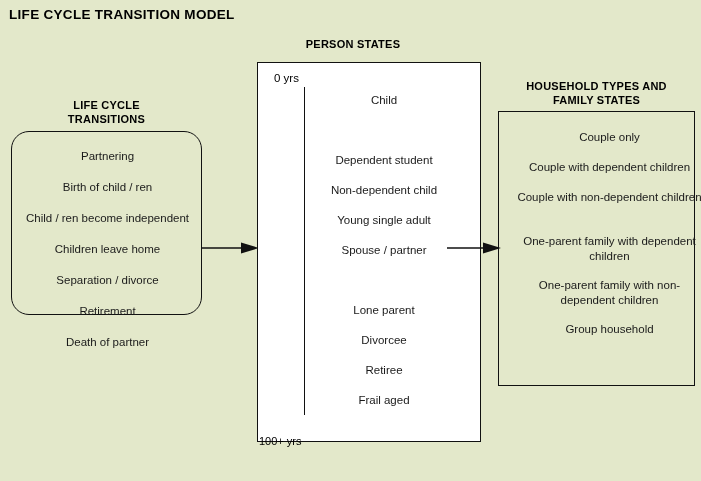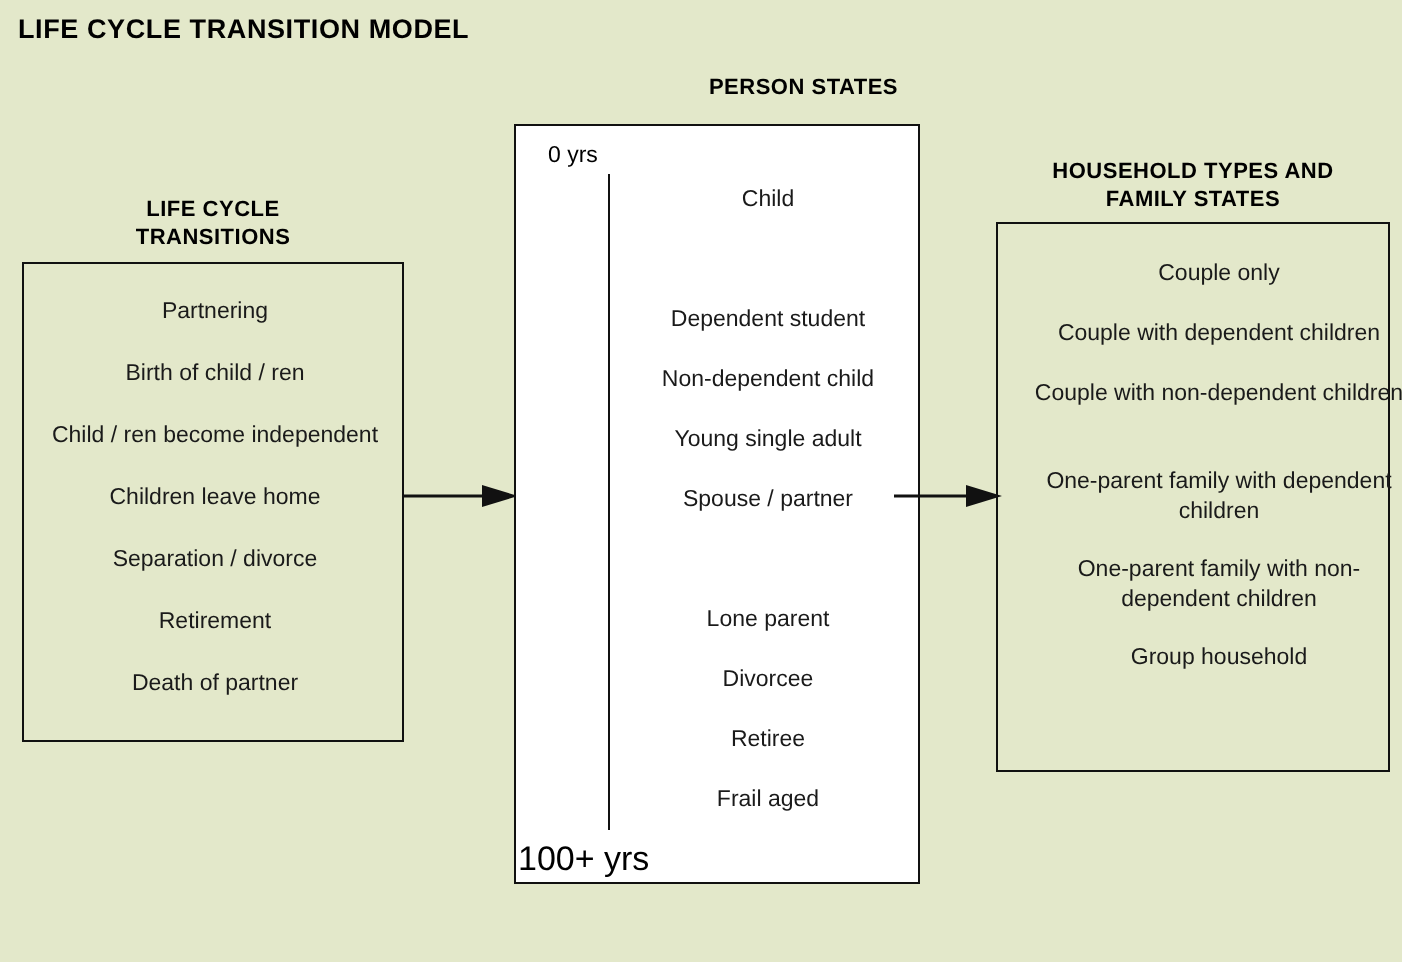--- a/index.html
+++ b/index.html
@@ -46,45 +46,45 @@
   }
   #heading-life-cycle {
     left: 11px;
     top: 98px;
     width: 191px;
   }
   #heading-person-states {
     left: 257px;
     top: 37px;
     width: 192px;
-    text-align: right;
   }
   #heading-household {
     left: 498px;
     top: 79px;
     width: 197px;
   }
 
   
   .box {
     position: absolute;
     border: 1.6px solid #111111;
     box-sizing: border-box;
   }
   #box-life-cycle {
     left: 11px;
     top: 131px;
     width: 191px;
-    height: 240px;
+    height: 184px;
     background: transparent;
+    border-radius: 18px;
   }
   #box-person-states {
     left: 257px;
     top: 62px;
-    width: 203px;
+    width: 224px;
     height: 380px;
     background: #ffffff;
   }
   #box-household {
     left: 498px;
     top: 111px;
     width: 197px;
     height: 275px;
     background: transparent;
   }
@@ -132,22 +132,22 @@
   #label-0yrs {
     position: absolute;
     left: 16px;
     top: 9px;
     font-size: 11.5px;
     white-space: nowrap;
   }
   #label-100yrs {
     position: absolute;
     left: 1px;
-    top: 357px;
-    font-size: 17px;
+    top: 372px;
+    font-size: 11px;
     white-space: nowrap;
   }
 
   
   .arrow {
     position: absolute;
     height: 14px;
   }
   .arrow svg {
     display: block;

